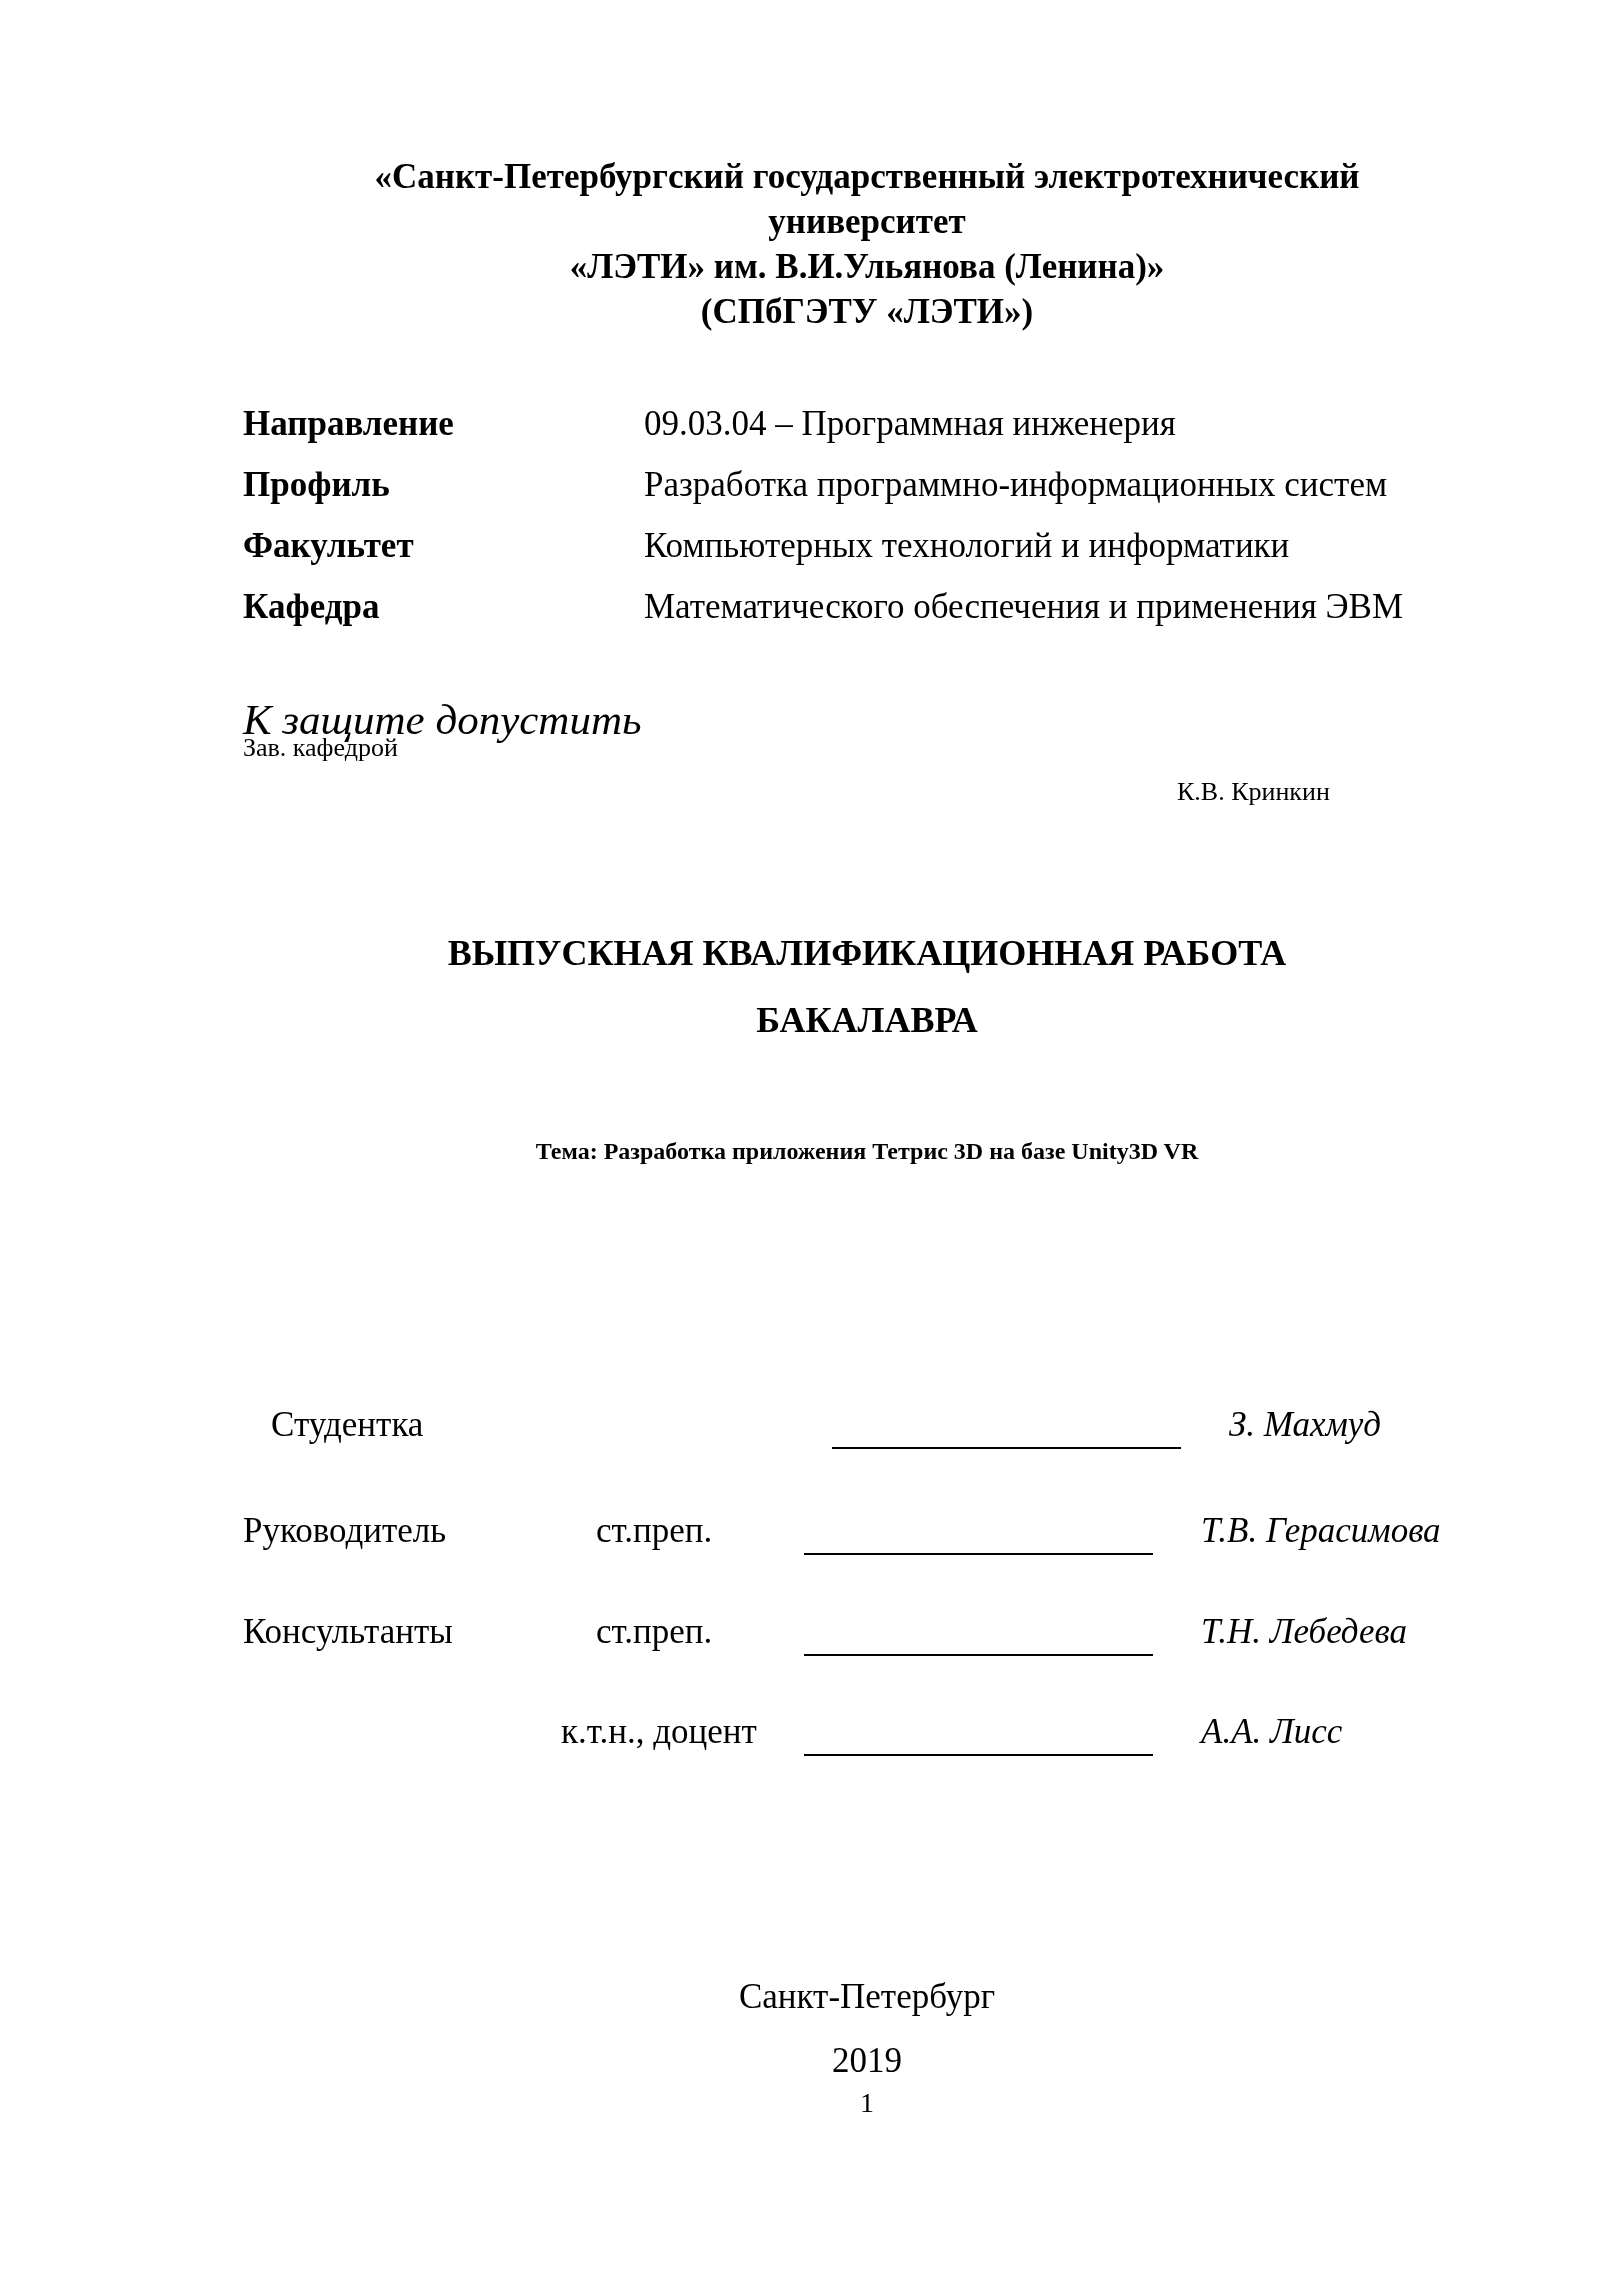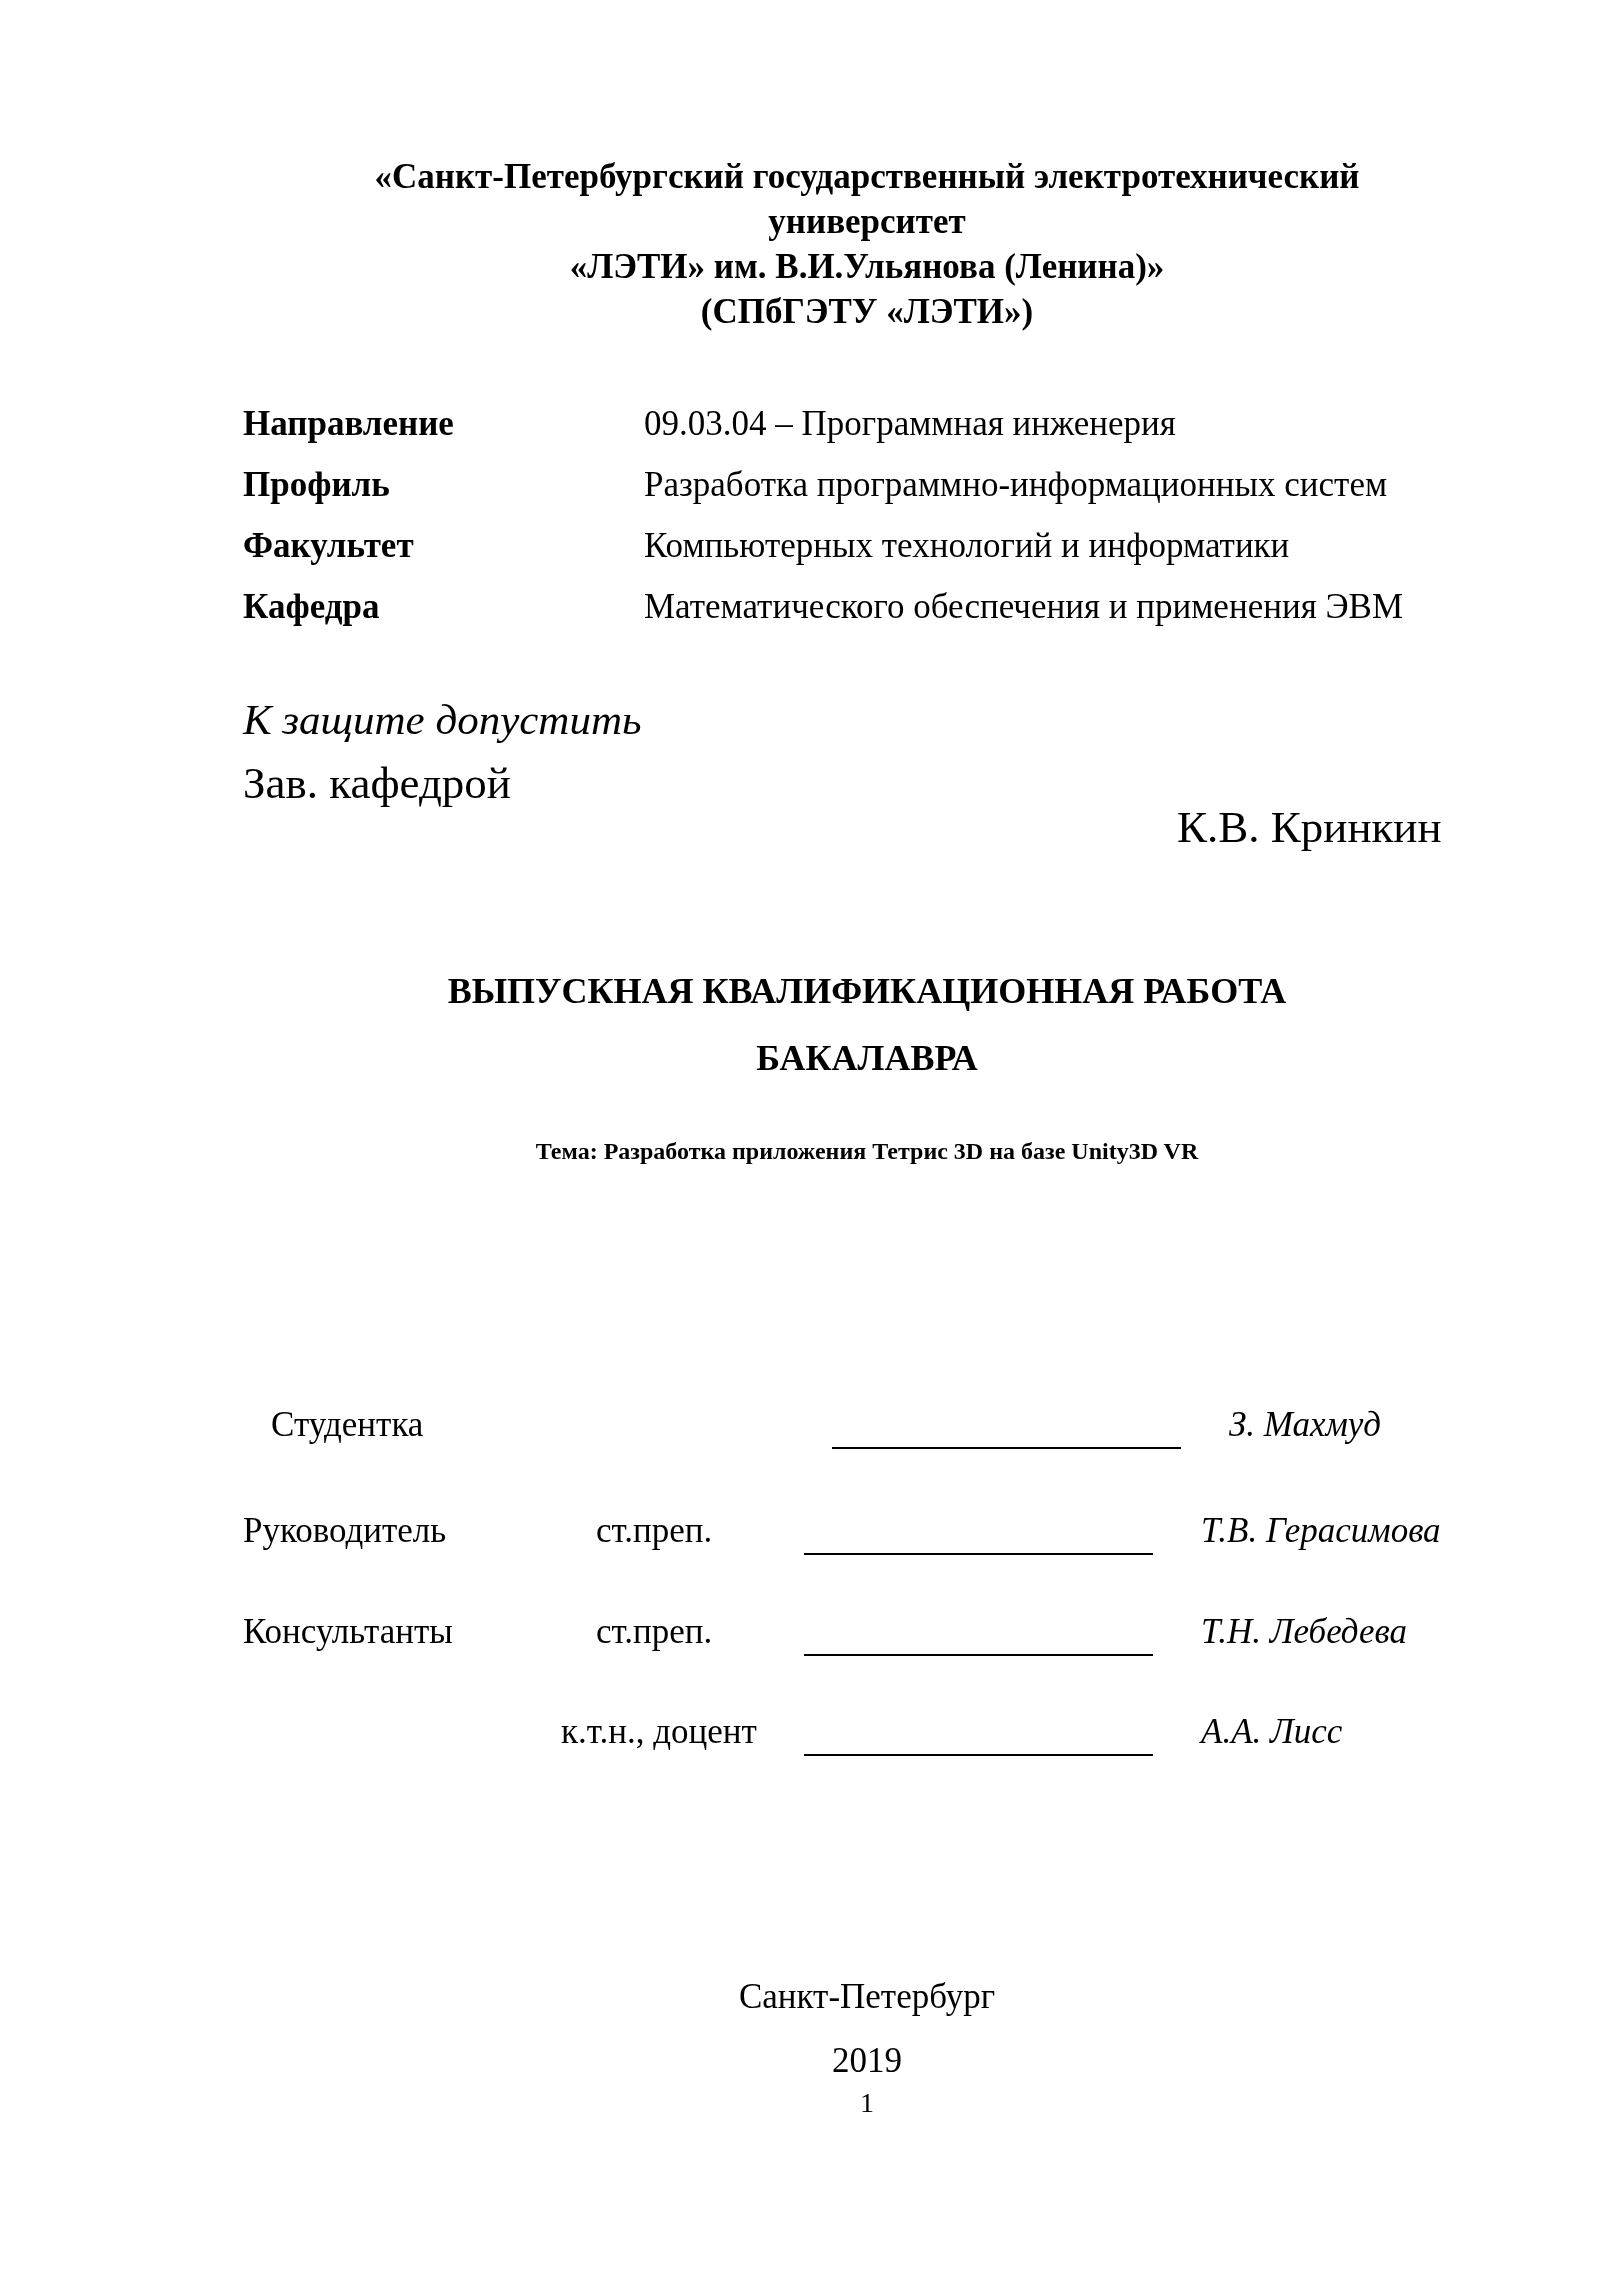--- a/index.html
+++ b/index.html
@@ -29,27 +29,27 @@
   .info-label { position: absolute; left: 0; font-weight: bold; }
   .info-value { position: absolute; left: 401px; white-space: nowrap; }
 
   
   .approval-note {
     top: 697px;
     font-style: italic;
     font-size: 43px;
     line-height: 45px;
   }
-  .approval-row { top: 760px; height: 47px; line-height: 47px; font-size: 45px; position: absolute; }
+  .approval-row { top: 724px; height: 47px; line-height: 47px; font-size: 26px; position: absolute; }
   .approval-label { position: absolute; left: 0; }
   .approval-name { position: absolute; left: 934px; white-space: nowrap; margin-top: 44px; }
 
   
   .work-title {
-    top: 958px;
+    top: 920px;
     text-align: center;
     font-weight: bold;
     font-size: 36px;
     line-height: 67px;
   }
   .theme {
     top: 1129px;
     text-align: center;
     font-weight: bold;
     font-size: 24px;

